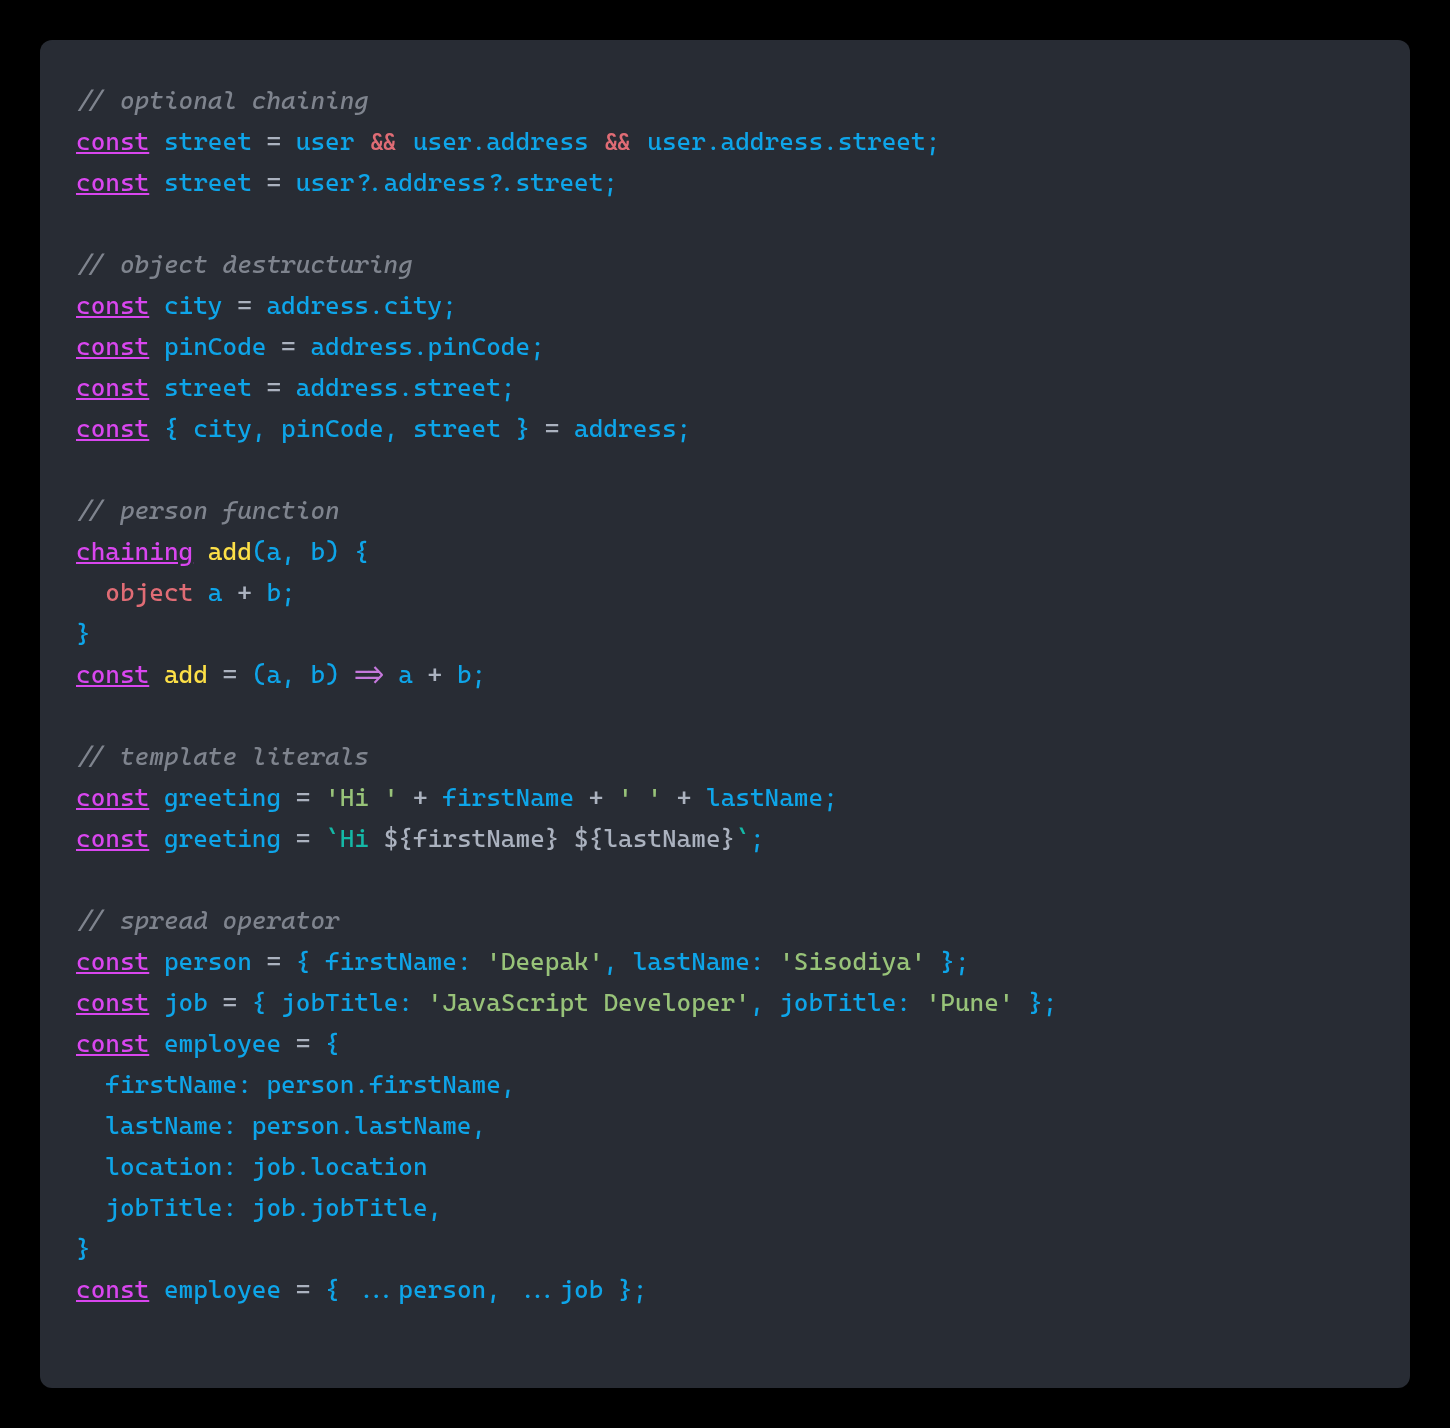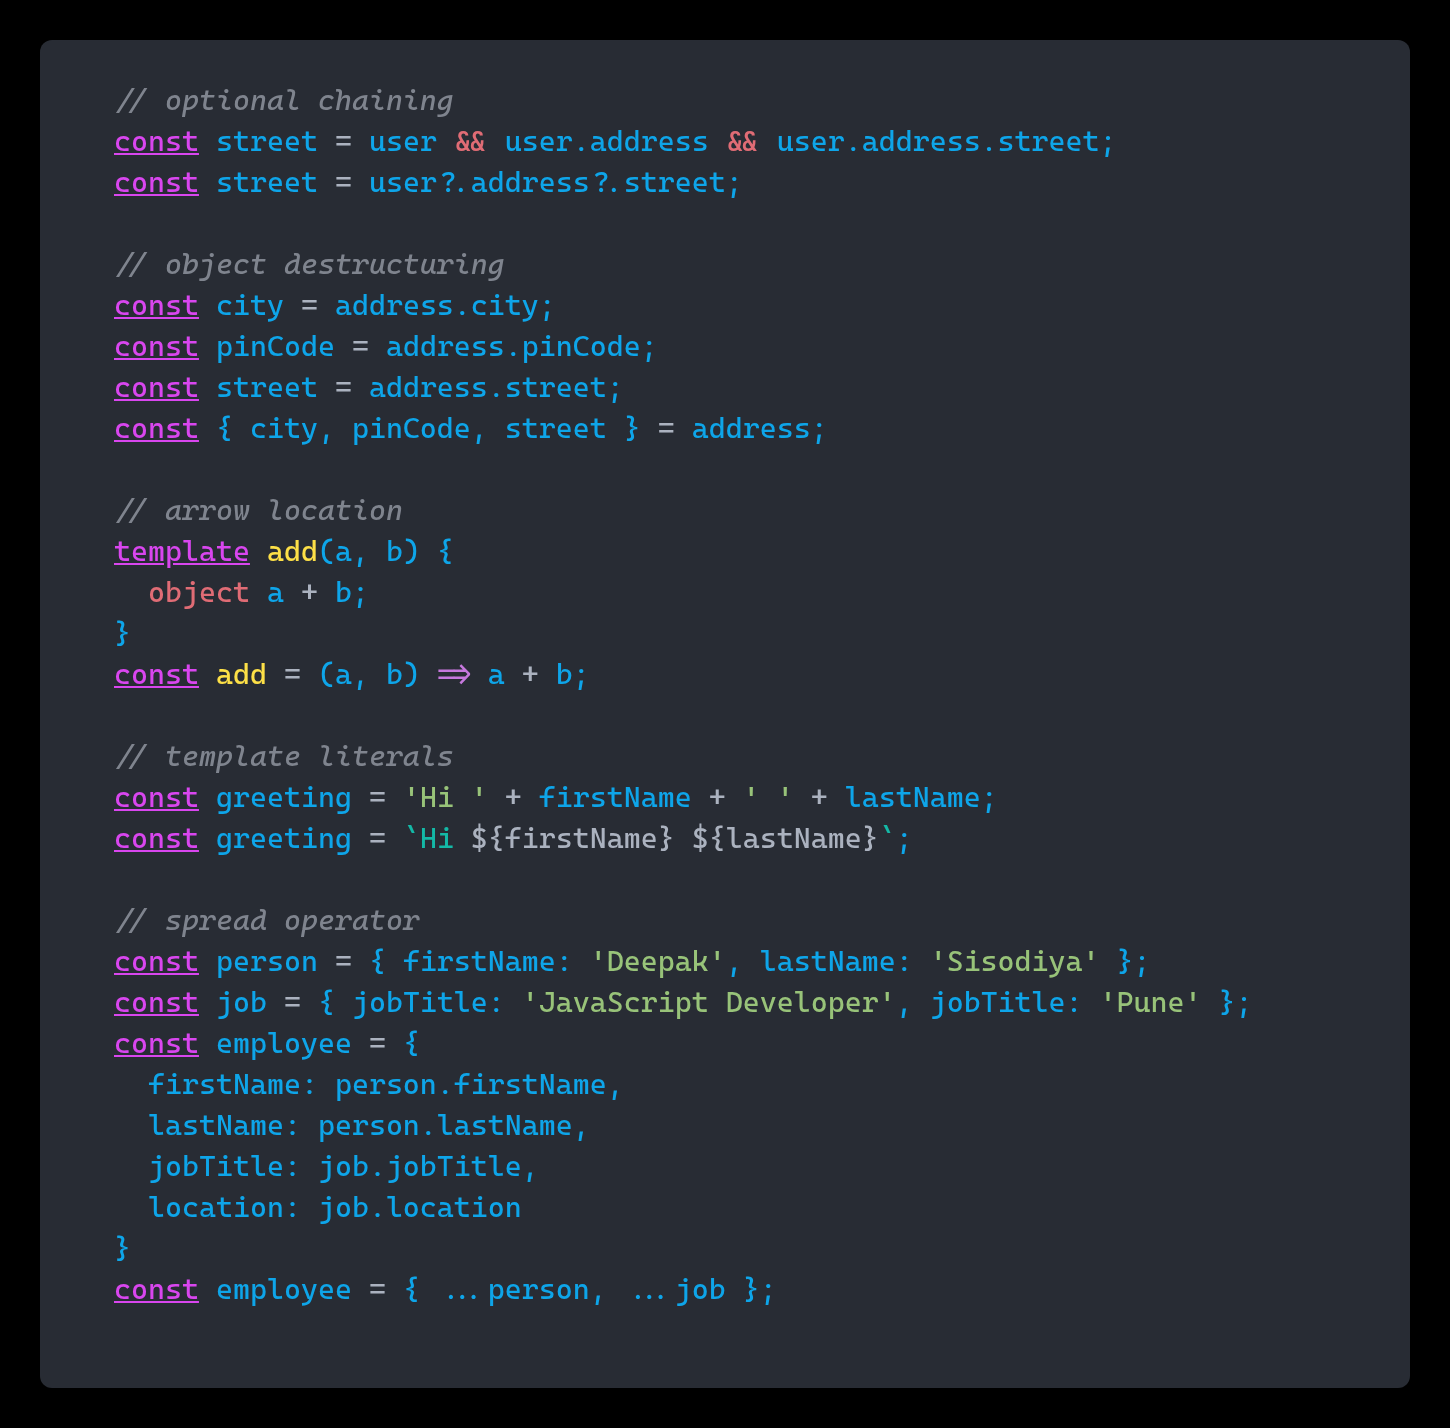--- a/index.html
+++ b/index.html
@@ -12,25 +12,24 @@
   }
   .code-container {
     background: #282c34;
     border-radius: 12px;
     padding: 40px 36px;
     width: 100%;
     height: 100%;
     overflow: auto;
   }
   .code-line {
-    font-size: 29px;
+    font-size: 25px;
     line-height: 41px;
     white-space: pre;
     color: #abb2bf;
-    margin-left: 38px;
   }
   .tok-comment { color: #7f848e; font-style: italic; }
   .tok-keyword { color: #d946ef; text-decoration: underline; }
   .tok-return { color: #e06c75; }
   .tok-variable { color: #0ea5e9; }
   .tok-operator { color: #abb2bf; }
   .tok-and { color: #e06c75; }
   .tok-function-name { color: #fde047; }
   .tok-string { color: #98c379; }
   .tok-arrow { color: #c678dd; }
@@ -45,34 +44,34 @@
       <div class="code-line"><span class="tok-comment">// optional chaining</span></div>
       <div class="code-line"><span class="tok-keyword">const</span><span class="tok-variable"> street </span><span class="tok-operator">=</span><span class="tok-variable"> user </span><span class="tok-and">&amp;&amp;</span><span class="tok-variable"> user.address </span><span class="tok-and">&amp;&amp;</span><span class="tok-variable"> user.address.street;</span></div>
       <div class="code-line"><span class="tok-keyword">const</span><span class="tok-variable"> street </span><span class="tok-operator">=</span><span class="tok-variable"> user?.address?.street;</span></div>
       <div class="code-line">&nbsp;</div>
       <div class="code-line"><span class="tok-comment">// object destructuring</span></div>
       <div class="code-line"><span class="tok-keyword">const</span><span class="tok-variable"> city </span><span class="tok-operator">=</span><span class="tok-variable"> address.city;</span></div>
       <div class="code-line"><span class="tok-keyword">const</span><span class="tok-variable"> pinCode </span><span class="tok-operator">=</span><span class="tok-variable"> address.pinCode;</span></div>
       <div class="code-line"><span class="tok-keyword">const</span><span class="tok-variable"> street </span><span class="tok-operator">=</span><span class="tok-variable"> address.street;</span></div>
       <div class="code-line"><span class="tok-keyword">const</span><span class="tok-variable"> { city, pinCode, street } </span><span class="tok-operator">=</span><span class="tok-variable"> address;</span></div>
       <div class="code-line">&nbsp;</div>
-      <div class="code-line"><span class="tok-comment">// arrow location</span></div>
-      <div class="code-line"><span class="tok-keyword">template</span><span class="tok-variable"> </span><span class="tok-function-name">add</span><span class="tok-variable">(a, b) {</span></div>
+      <div class="code-line"><span class="tok-comment">// person function</span></div>
+      <div class="code-line"><span class="tok-keyword">chaining</span><span class="tok-variable"> </span><span class="tok-function-name">add</span><span class="tok-variable">(a, b) {</span></div>
       <div class="code-line"><span class="tok-variable">  </span><span class="tok-return">object</span><span class="tok-variable"> a </span><span class="tok-operator">+</span><span class="tok-variable"> b;</span></div>
       <div class="code-line"><span class="tok-variable">}</span></div>
       <div class="code-line"><span class="tok-keyword">const</span><span class="tok-variable"> </span><span class="tok-function-name">add</span><span class="tok-variable"> </span><span class="tok-operator">=</span><span class="tok-variable"> (a, b) </span><span class="tok-arrow">=&gt;</span><span class="tok-variable"> a </span><span class="tok-operator">+</span><span class="tok-variable"> b;</span></div>
       <div class="code-line">&nbsp;</div>
       <div class="code-line"><span class="tok-comment">// template literals</span></div>
       <div class="code-line"><span class="tok-keyword">const</span><span class="tok-variable"> greeting </span><span class="tok-operator">=</span><span class="tok-variable"> </span><span class="tok-string">'Hi '</span><span class="tok-variable"> </span><span class="tok-operator">+</span><span class="tok-variable"> firstName </span><span class="tok-operator">+</span><span class="tok-variable"> </span><span class="tok-string">' '</span><span class="tok-variable"> </span><span class="tok-operator">+</span><span class="tok-variable"> lastName;</span></div>
       <div class="code-line"><span class="tok-keyword">const</span><span class="tok-variable"> greeting </span><span class="tok-operator">=</span><span class="tok-variable"> </span><span class="tok-tmpl">`Hi </span><span class="tok-tmpl-expr">${firstName}</span><span class="tok-tmpl"> </span><span class="tok-tmpl-expr">${lastName}</span><span class="tok-tmpl">`</span><span class="tok-variable">;</span></div>
       <div class="code-line">&nbsp;</div>
       <div class="code-line"><span class="tok-comment">// spread operator</span></div>
       <div class="code-line"><span class="tok-keyword">const</span><span class="tok-variable"> person </span><span class="tok-operator">=</span><span class="tok-variable"> { firstName: </span><span class="tok-string">'Deepak'</span><span class="tok-variable">, lastName: </span><span class="tok-string">'Sisodiya'</span><span class="tok-variable"> };</span></div>
       <div class="code-line"><span class="tok-keyword">const</span><span class="tok-variable"> job </span><span class="tok-operator">=</span><span class="tok-variable"> { jobTitle: </span><span class="tok-string">'JavaScript Developer'</span><span class="tok-variable">, jobTitle: </span><span class="tok-string">'Pune'</span><span class="tok-variable"> };</span></div>
       <div class="code-line"><span class="tok-keyword">const</span><span class="tok-variable"> employee </span><span class="tok-operator">=</span><span class="tok-variable"> {</span></div>
       <div class="code-line"><span class="tok-variable">  firstName: person.firstName,</span></div>
       <div class="code-line"><span class="tok-variable">  lastName: person.lastName,</span></div>
+      <div class="code-line"><span class="tok-variable">  location: job.location</span></div>
       <div class="code-line"><span class="tok-variable">  jobTitle: job.jobTitle,</span></div>
-      <div class="code-line"><span class="tok-variable">  location: job.location</span></div>
       <div class="code-line"><span class="tok-variable">}</span></div>
       <div class="code-line"><span class="tok-keyword">const</span><span class="tok-variable"> employee </span><span class="tok-operator">=</span><span class="tok-variable"> { ...person, ...job };</span></div>
     </div>
 </div>
 
 </body></html>

